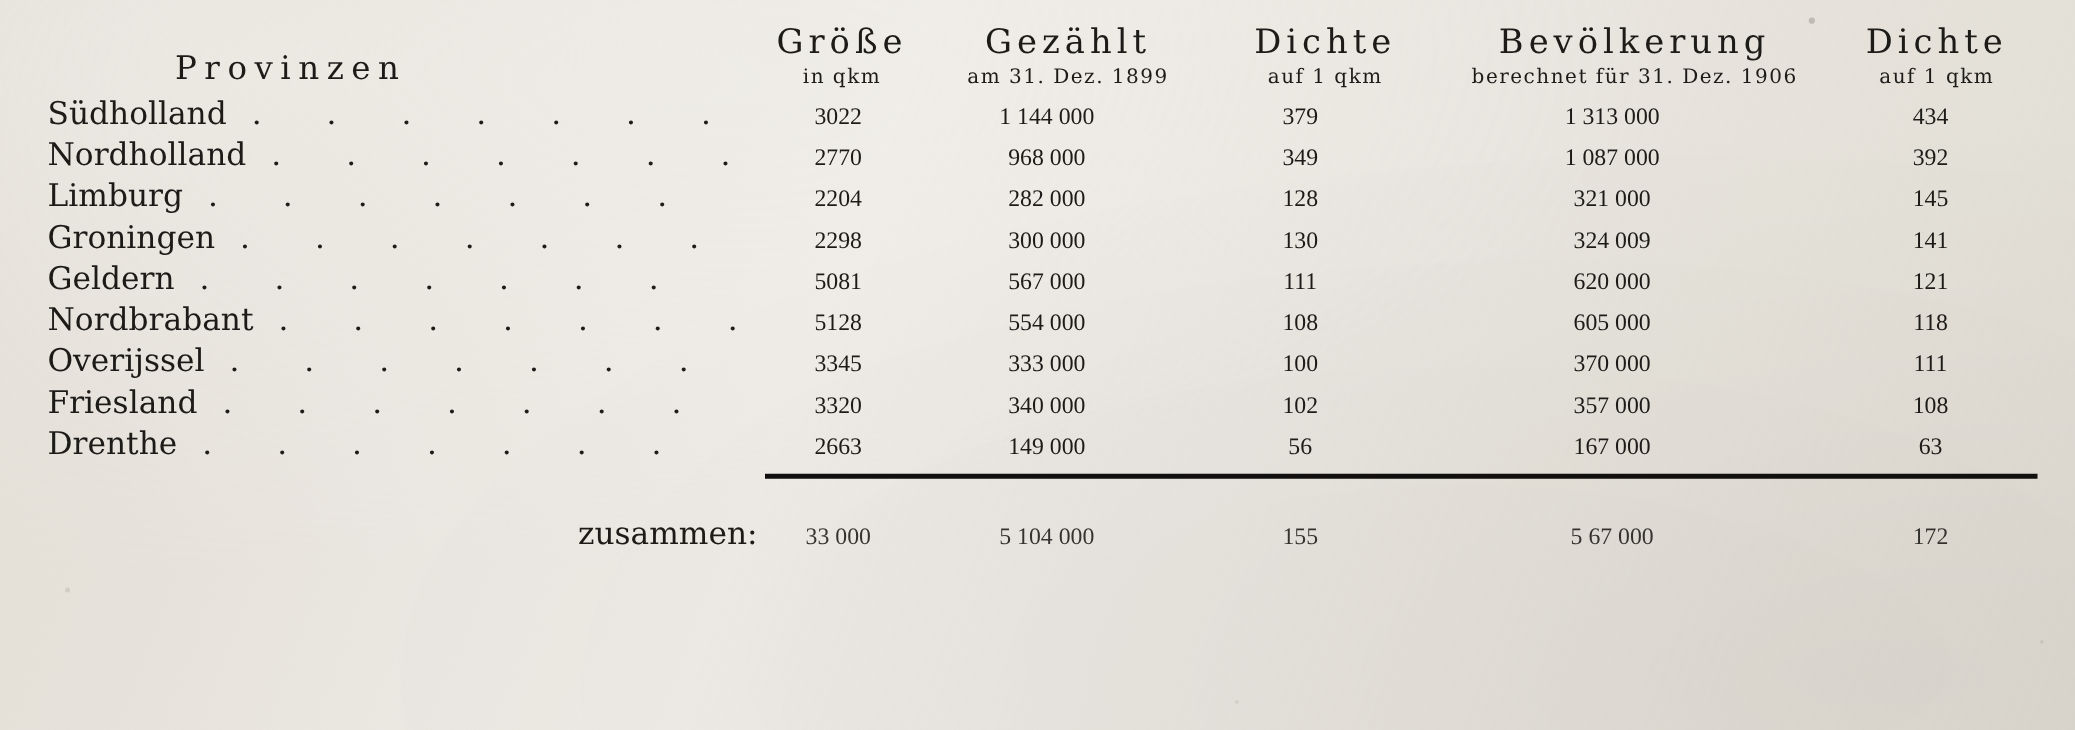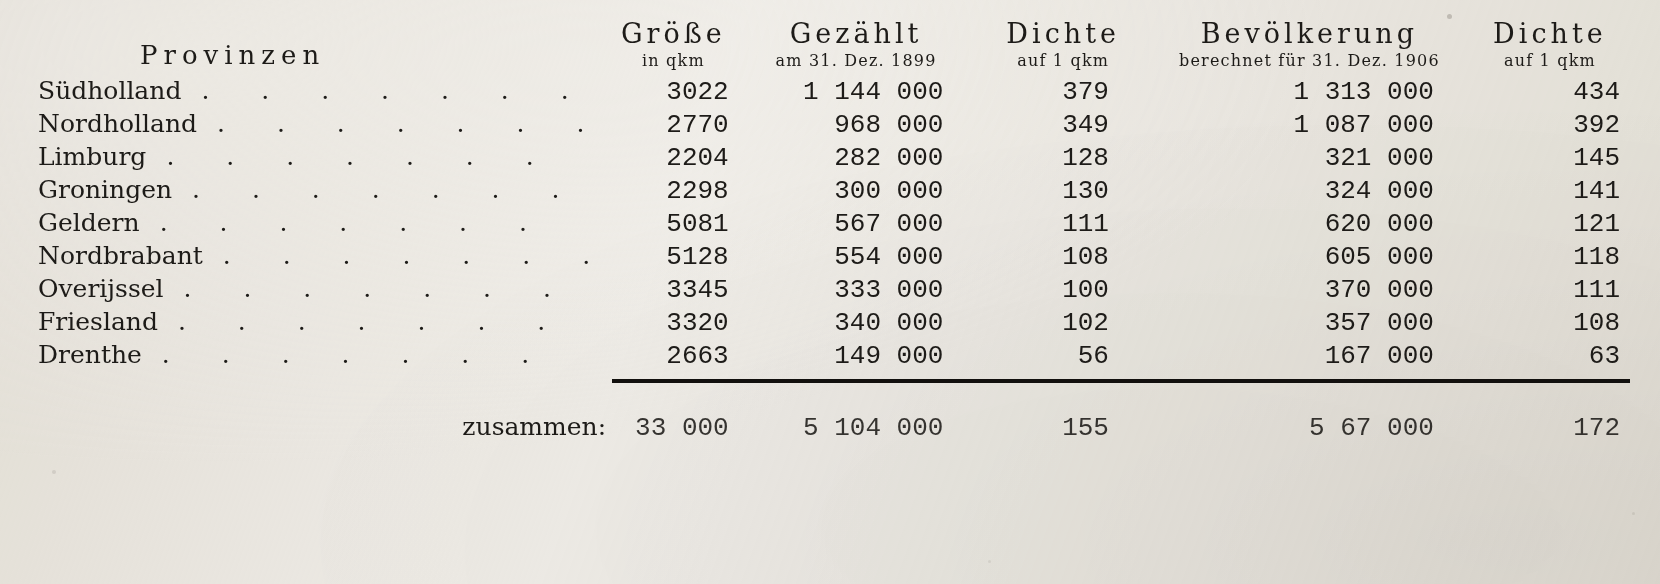--- a/index.html
+++ b/index.html
@@ -106,23 +106,23 @@
     flex: 1 1 auto;
     overflow: hidden;
     white-space: nowrap;
     font-size: 25px;
     letter-spacing: 22px;
     padding-left: 20px;
     color: #1d1b18;
   }
 
   td.num {
-    font-family: Liberation Mono, monospace;
-    font-size: 26px;
-    text-align: right;
+    font-family: Liberation Serif, serif;
+    font-size: 19px;
+    text-align: center;
     white-space: nowrap;
     padding-right: 6px;
   }
   td.c-groesse { width: 130px; }
   td.c-gez     { width: 260px; padding-right: 34px; }
   td.c-d1      { width: 175px; padding-right: 40px; margin-top: 43px; }
   td.c-bev     { width: 330px; padding-right: 36px; }
   td.c-d2      { width: 185px; padding-right: 10px; }
 
   
@@ -232,21 +232,21 @@
       <tr>
         <td class="name">
           <div class="name-inner">
             <span class="name-text">Groningen</span>
             <span class="leaders">. . . . . . .</span>
           </div>
         </td>
         <td class="num c-groesse">2298</td>
         <td class="num c-gez">300 000</td>
         <td class="num c-d1">130</td>
-        <td class="num c-bev">324 000</td>
+        <td class="num c-bev">324 009</td>
         <td class="num c-d2">141</td>
       </tr>
 
 
       <tr>
         <td class="name">
           <div class="name-inner">
             <span class="name-text">Geldern</span>
             <span class="leaders">. . . . . . .</span>
           </div>

